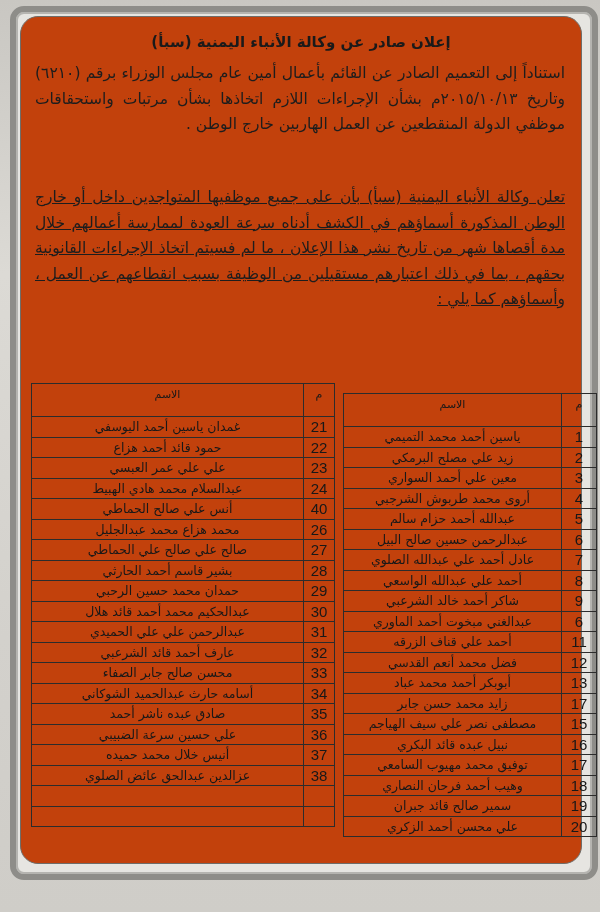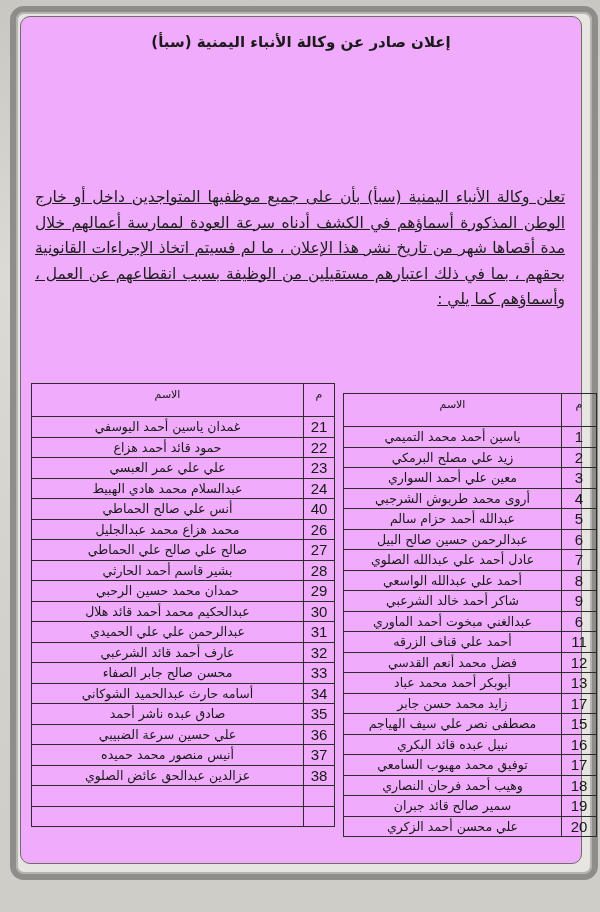--- a/index.html
+++ b/index.html
@@ -14,22 +14,22 @@
     background: linear-gradient(180deg, #c9c7c2 0%, #dcdad5 30%, #d3d1cc 70%, #cfcdc8 100%);
   }
   .frame-outer {
     position: absolute; left: 10px; top: 6px; width: 576px; height: 862px;
     border: 6px solid #8e8d89; border-radius: 14px;
     background: #e6e5e1;
     box-shadow: inset 0 0 0 2px #b5b4b0;
   }
   .frame-inner {
     position: absolute; left: 20px; top: 16px; width: 560px; height: 846px;
-    border: 1px solid #6e6d69; border-radius: 10px;
-    background: #f0abfc;
+    border: 1px solid #6e6d69; border-radius: 18px;
+    background: #c2410c;
     direction: rtl;
   }
   .title {
     position: absolute; top: 16px; left: 0; right: 0;
     text-align: center; font-weight: bold; font-size: 15px; color: #1a1a1a;
   }
   .para {
     position: absolute; right: 16px; left: 14px;
     font-size: 15.5px; line-height: 25.5px; color: #1d1d1d;
     text-align: justify; text-align-last: right;
@@ -57,20 +57,21 @@
 </style>
 </head>
 <body>
 
 <div class="paper-bg"></div>
 <div class="stain" style="left:230px;top:90px;width:220px;height:160px;"></div>
 <div class="frame-outer"></div>
 
 <div class="frame-inner">
   <div class="title">إعلان صادر عن وكالة الأنباء اليمنية (سبأ)</div>
+  <div class="para para1">استناداً إلى التعميم الصادر عن القائم بأعمال أمين عام مجلس الوزراء برقم (٦٢١٠) وتاريخ ٢٠١٥/١٠/١٣م بشأن الإجراءات اللازم اتخاذها بشأن مرتبات واستحقاقات موظفي الدولة المنقطعين عن العمل الهاربين خارج الوطن .</div>
   <div class="para para2">تعلن وكالة الأنباء اليمنية (سبأ) بأن على جميع موظفيها المتواجدين داخل أو خارج الوطن المذكورة أسماؤهم في الكشف أدناه سرعة العودة لممارسة أعمالهم خلال مدة أقصاها شهر من تاريخ نشر هذا الإعلان ، ما لم فسيتم اتخاذ الإجراءات القانونية بحقهم ، بما في ذلك اعتبارهم مستقيلين من الوظيفة بسبب انقطاعهم عن العمل ، وأسماؤهم كما يلي :</div>
 
   <table class="names t-right">
     <thead>
       <tr>
         <th class="col-num">م</th>
         <th class="col-name">الاسم</th>
       </tr>
     </thead>
     <tbody id="tbody-right">
@@ -224,21 +225,21 @@
         <tr>
           <td class="col-num">35</td>
           <td class="col-name">صادق عبده ناشر أحمد</td>
         </tr>
         <tr>
           <td class="col-num">36</td>
           <td class="col-name">علي حسين سرعة الضبيبي</td>
         </tr>
         <tr>
           <td class="col-num">37</td>
-          <td class="col-name">أنيس منصور محمد حميده</td>
+          <td class="col-name">أنيس خلال محمد حميده</td>
         </tr>
         <tr>
           <td class="col-num">38</td>
           <td class="col-name">عزالدين عبدالحق عائض الصلوي</td>
         </tr>
         <tr>
           <td class="col-num"></td>
           <td class="col-name"></td>
         </tr>
         <tr>

